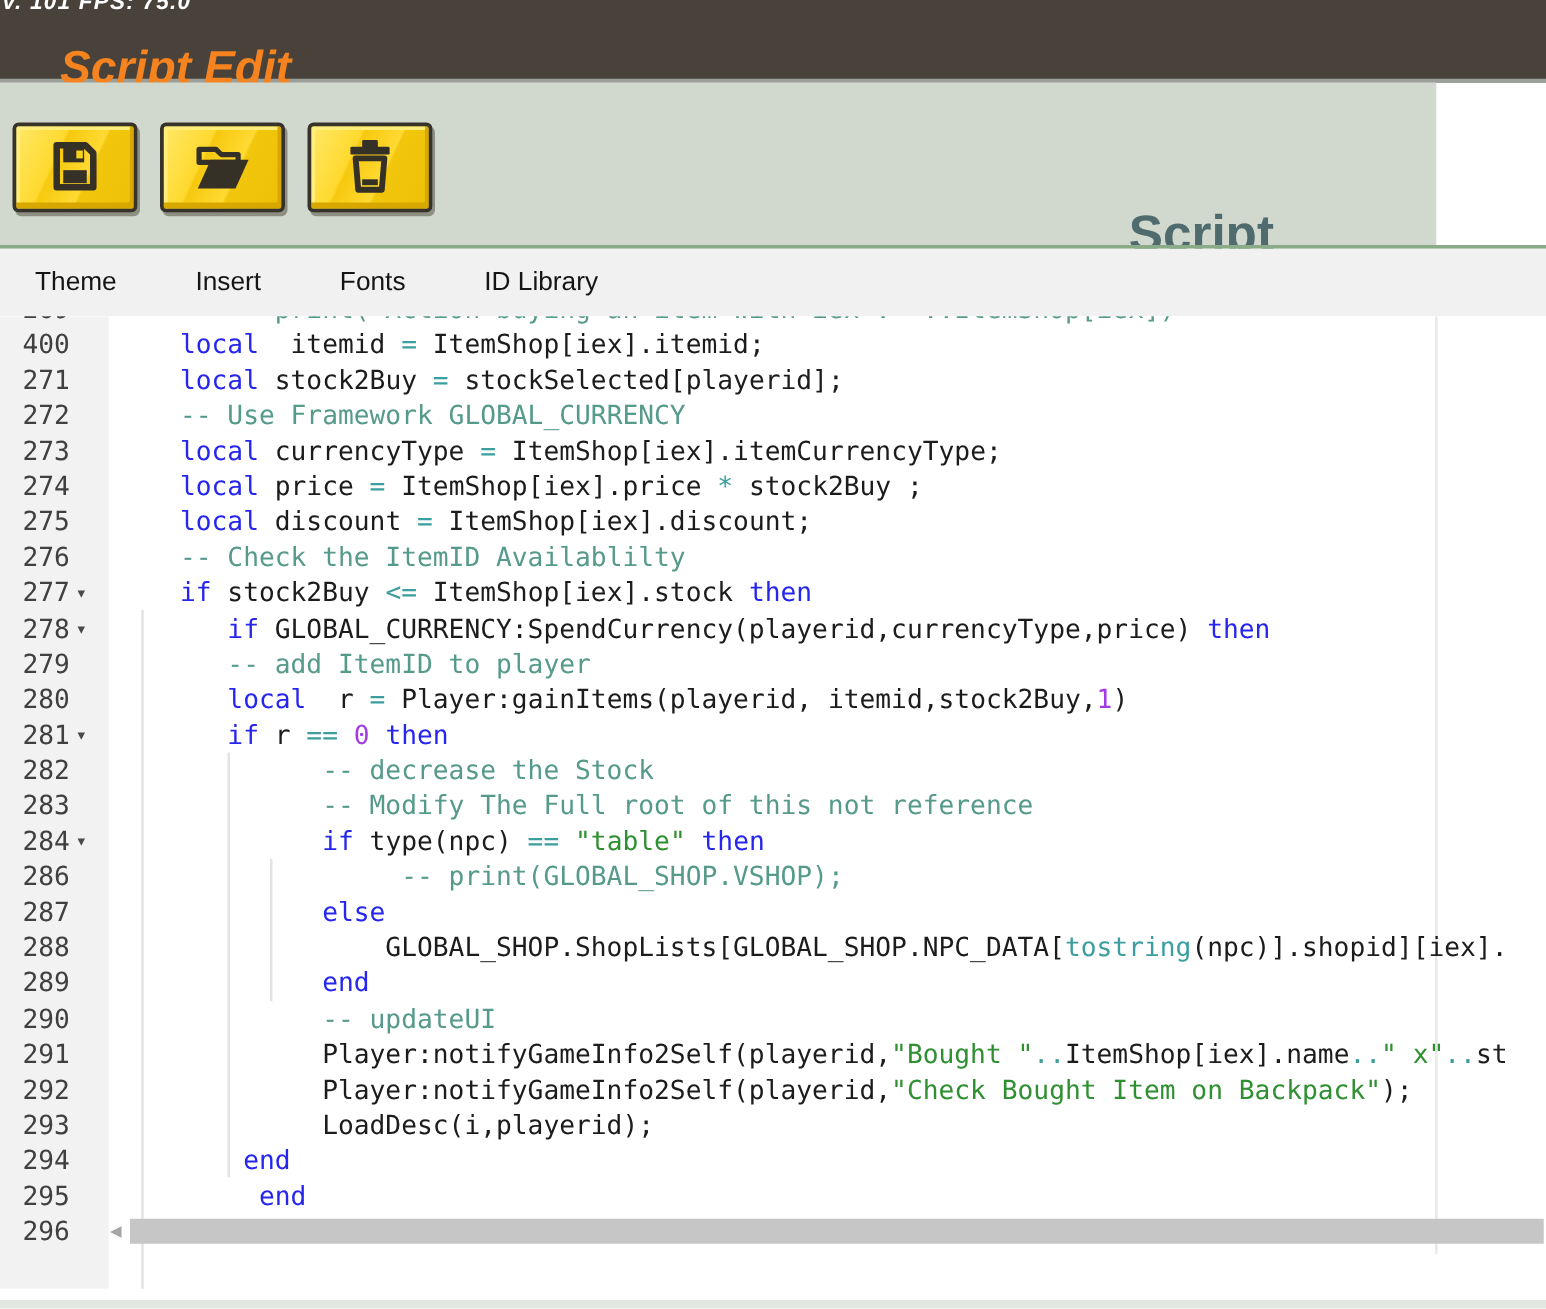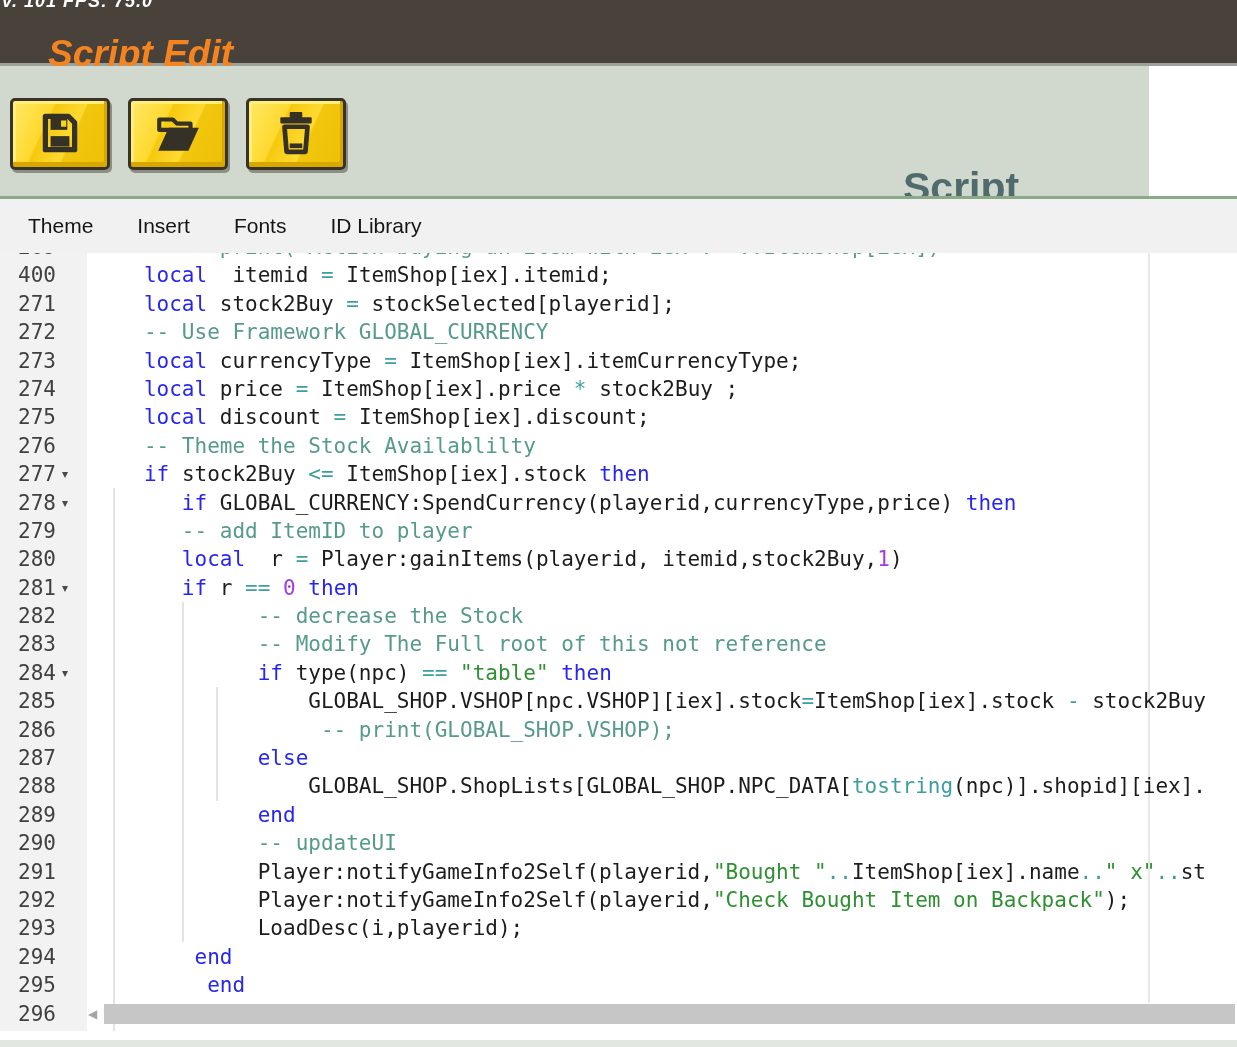--- a/index.html
+++ b/index.html
@@ -24,21 +24,21 @@
             padding:0;cursor:pointer;}
   .btn-save{left:10px;} .btn-open{left:128px;} .btn-delete{left:246px;}
   .panel-script-title{position:absolute;left:903px;top:98px;font-weight:bold;font-size:41px;
                       color:var(--color-title-teal,#4f6b6d);}
 
   .separator-green{position:absolute;left:0;top:196px;width:1237px;height:3px;
                    background:var(--color-separator-green,#8aab88);}
 
   
   .menu-bar{position:absolute;left:0;top:199px;width:1237px;height:54px;background:#f1f1f1;
-            display:flex;align-items:center;padding-left:28px;box-sizing:border-box;gap:44px;}
+            display:flex;align-items:center;padding-left:28px;box-sizing:border-box;gap:63px;}
   .menu-item{font-size:21px;color:#151515;cursor:pointer;white-space:nowrap;}
 
   
   .code-area{position:absolute;left:0;top:253px;width:1237px;height:778px;background:#ffffff;
              overflow:hidden;}
   .gutter-bg{position:absolute;left:0;top:0;width:87px;height:778px;background:#f2f2f2;}
   .print-margin-line{position:absolute;left:1148px;top:0;width:2px;height:750px;background:#e8e8e8;}
   .indent-guide{position:absolute;width:2px;background:#e3e3e3;}
   .ig-1{left:113px;top:235px;height:764px;}
   .ig-2{left:182px;top:349px;height:340px;}
@@ -128,30 +128,29 @@
 
     <div class="code-lines-wrapper">
       <div>
           <div class="code-row"><span class="ln">269</span><span class="code"><span class="tk-cmt">      -- print("Action buying an item with iex : "..ItemShop[iex])</span></span></div>
           <div class="code-row"><span class="ln">400</span><span class="code"><span class="tk-pl">   </span><span class="tk-kw">local</span><span class="tk-pl">  itemid </span><span class="tk-op">=</span><span class="tk-pl"> ItemShop[iex].itemid;</span></span></div>
           <div class="code-row"><span class="ln">271</span><span class="code"><span class="tk-pl">   </span><span class="tk-kw">local</span><span class="tk-pl"> stock2Buy </span><span class="tk-op">=</span><span class="tk-pl"> stockSelected[playerid];</span></span></div>
           <div class="code-row"><span class="ln">272</span><span class="code"><span class="tk-pl">   </span><span class="tk-cmt">-- Use Framework GLOBAL_CURRENCY</span></span></div>
           <div class="code-row"><span class="ln">273</span><span class="code"><span class="tk-pl">   </span><span class="tk-kw">local</span><span class="tk-pl"> currencyType </span><span class="tk-op">=</span><span class="tk-pl"> ItemShop[iex].itemCurrencyType;</span></span></div>
           <div class="code-row"><span class="ln">274</span><span class="code"><span class="tk-pl">   </span><span class="tk-kw">local</span><span class="tk-pl"> price </span><span class="tk-op">=</span><span class="tk-pl"> ItemShop[iex].price </span><span class="tk-op">*</span><span class="tk-pl"> stock2Buy ;</span></span></div>
           <div class="code-row"><span class="ln">275</span><span class="code"><span class="tk-pl">   </span><span class="tk-kw">local</span><span class="tk-pl"> discount </span><span class="tk-op">=</span><span class="tk-pl"> ItemShop[iex].discount;</span></span></div>
-          <div class="code-row"><span class="ln">276</span><span class="code"><span class="tk-pl">   </span><span class="tk-cmt">-- Theme the Stock Availablilty</span></span></div>
+          <div class="code-row"><span class="ln">276</span><span class="code"><span class="tk-pl">   </span><span class="tk-cmt">-- Check the ItemID Availablilty</span></span></div>
           <div class="code-row"><span class="ln">277</span><span class="fold">▾</span><span class="code"><span class="tk-pl">   </span><span class="tk-kw">if</span><span class="tk-pl"> stock2Buy </span><span class="tk-op">&lt;=</span><span class="tk-pl"> ItemShop[iex].stock </span><span class="tk-kw">then</span></span></div>
           <div class="code-row"><span class="ln">278</span><span class="fold">▾</span><span class="code"><span class="tk-pl">      </span><span class="tk-kw">if</span><span class="tk-pl"> GLOBAL_CURRENCY:SpendCurrency(playerid,currencyType,price) </span><span class="tk-kw">then</span></span></div>
           <div class="code-row"><span class="ln">279</span><span class="code"><span class="tk-pl">      </span><span class="tk-cmt">-- add ItemID to player</span></span></div>
           <div class="code-row"><span class="ln">280</span><span class="code"><span class="tk-pl">      </span><span class="tk-kw">local</span><span class="tk-pl">  r </span><span class="tk-op">=</span><span class="tk-pl"> Player:gainItems(playerid, itemid,stock2Buy,</span><span class="tk-num">1</span><span class="tk-pl">)</span></span></div>
           <div class="code-row"><span class="ln">281</span><span class="fold">▾</span><span class="code"><span class="tk-pl">      </span><span class="tk-kw">if</span><span class="tk-pl"> r </span><span class="tk-op">==</span><span class="tk-pl"> </span><span class="tk-num">0</span><span class="tk-pl"> </span><span class="tk-kw">then</span></span></div>
           <div class="code-row"><span class="ln">282</span><span class="code"><span class="tk-pl">            </span><span class="tk-cmt">-- decrease the Stock</span></span></div>
           <div class="code-row"><span class="ln">283</span><span class="code"><span class="tk-pl">            </span><span class="tk-cmt">-- Modify The Full root of this not reference</span></span></div>
           <div class="code-row"><span class="ln">284</span><span class="fold">▾</span><span class="code"><span class="tk-pl">            </span><span class="tk-kw">if</span><span class="tk-pl"> type(npc) </span><span class="tk-op">==</span><span class="tk-pl"> </span><span class="tk-str">"table"</span><span class="tk-pl"> </span><span class="tk-kw">then</span></span></div>
-          <div class="code-row"><span class="ln">285</span><span class="code"><span class="tk-pl">                GLOBAL_SHOP.VSHOP[npc.VSHOP][iex].stock</span><span class="tk-op">=</span><span class="tk-pl">ItemShop[iex].stock </span><span class="tk-op">-</span><span class="tk-pl"> stock2Buy</span></span></div>
           <div class="code-row"><span class="ln">286</span><span class="code"><span class="tk-pl">                 </span><span class="tk-cmt">-- print(GLOBAL_SHOP.VSHOP);</span></span></div>
           <div class="code-row"><span class="ln">287</span><span class="code"><span class="tk-pl">            </span><span class="tk-kw">else</span></span></div>
           <div class="code-row"><span class="ln">288</span><span class="code"><span class="tk-pl">                GLOBAL_SHOP.ShopLists[GLOBAL_SHOP.NPC_DATA[</span><span class="tk-fn">tostring</span><span class="tk-pl">(npc)].shopid][iex].</span></span></div>
           <div class="code-row"><span class="ln">289</span><span class="code"><span class="tk-pl">            </span><span class="tk-kw">end</span></span></div>
           <div class="code-row"><span class="ln">290</span><span class="code"><span class="tk-pl">            </span><span class="tk-cmt">-- updateUI</span></span></div>
           <div class="code-row"><span class="ln">291</span><span class="code"><span class="tk-pl">            Player:notifyGameInfo2Self(playerid,</span><span class="tk-str">"Bought "</span><span class="tk-op">..</span><span class="tk-pl">ItemShop[iex].name</span><span class="tk-op">..</span><span class="tk-str">" x"</span><span class="tk-op">..</span><span class="tk-pl">st</span></span></div>
           <div class="code-row"><span class="ln">292</span><span class="code"><span class="tk-pl">            Player:notifyGameInfo2Self(playerid,</span><span class="tk-str">"Check Bought Item on Backpack"</span><span class="tk-pl">);</span></span></div>
           <div class="code-row"><span class="ln">293</span><span class="code"><span class="tk-pl">            LoadDesc(i,playerid);</span></span></div>
           <div class="code-row"><span class="ln">294</span><span class="code"><span class="tk-pl">       </span><span class="tk-kw">end</span></span></div>
           <div class="code-row"><span class="ln">295</span><span class="code"><span class="tk-pl">        </span><span class="tk-kw">end</span></span></div>

